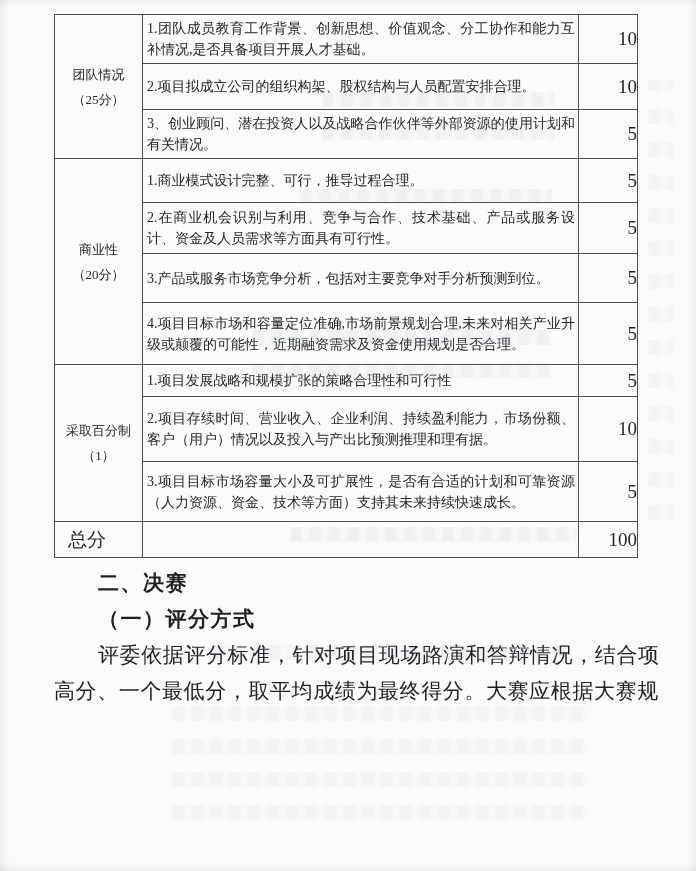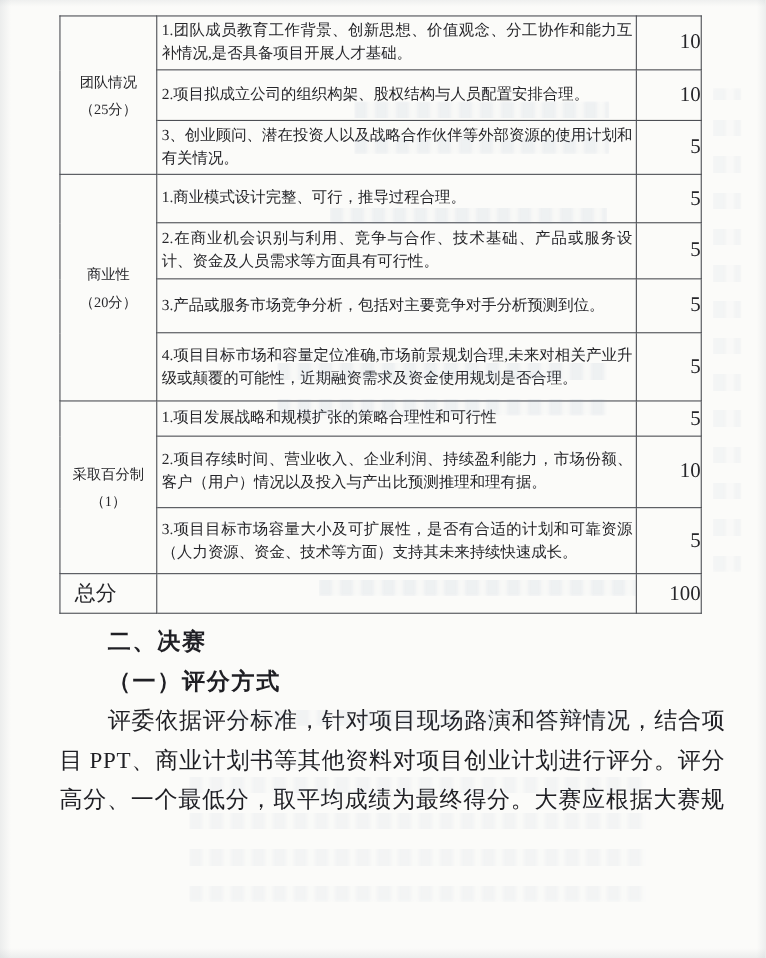--- a/index.html
+++ b/index.html
@@ -159,21 +159,21 @@
           <td class="cat cat-total">总分</td>
           <td class="crit"></td>
           <td class="score">100</td>
         </tr>
       </tbody>
   </table>
 
   <div class="body-text">
     <span class="bline heading">二、决赛</span>
     <span class="bline heading">（一）评分方式</span>
-    <span id="para2"><span class="bline indent">评委依据评分标准，针对项目现场路演和答辩情况，结合项</span><span class="bline">目 PPT、商业计划书等其他资料对项目创业计划进行评分。评分</span><span class="bline">高分、一个最低分，取平均成绩为最终得分。大赛应根据大赛规</span></span>
+    <span id="para2"><span class="bline indent">评委依据评分标准，针对项目现场路演和答辩情况，结合项</span><span class="bline">高分、一个最低分，取平均成绩为最终得分。大赛应根据大赛规</span></span>
   </div>
 
   <div class="bleed b1"></div>
   <div class="bleed b2"></div>
   <div class="bleed b3"></div>
   <div class="bleed b4"></div>
   <div class="bleed b5"></div>
   <div class="bleed b6"></div>
   <div class="bleed b7"></div>
 

